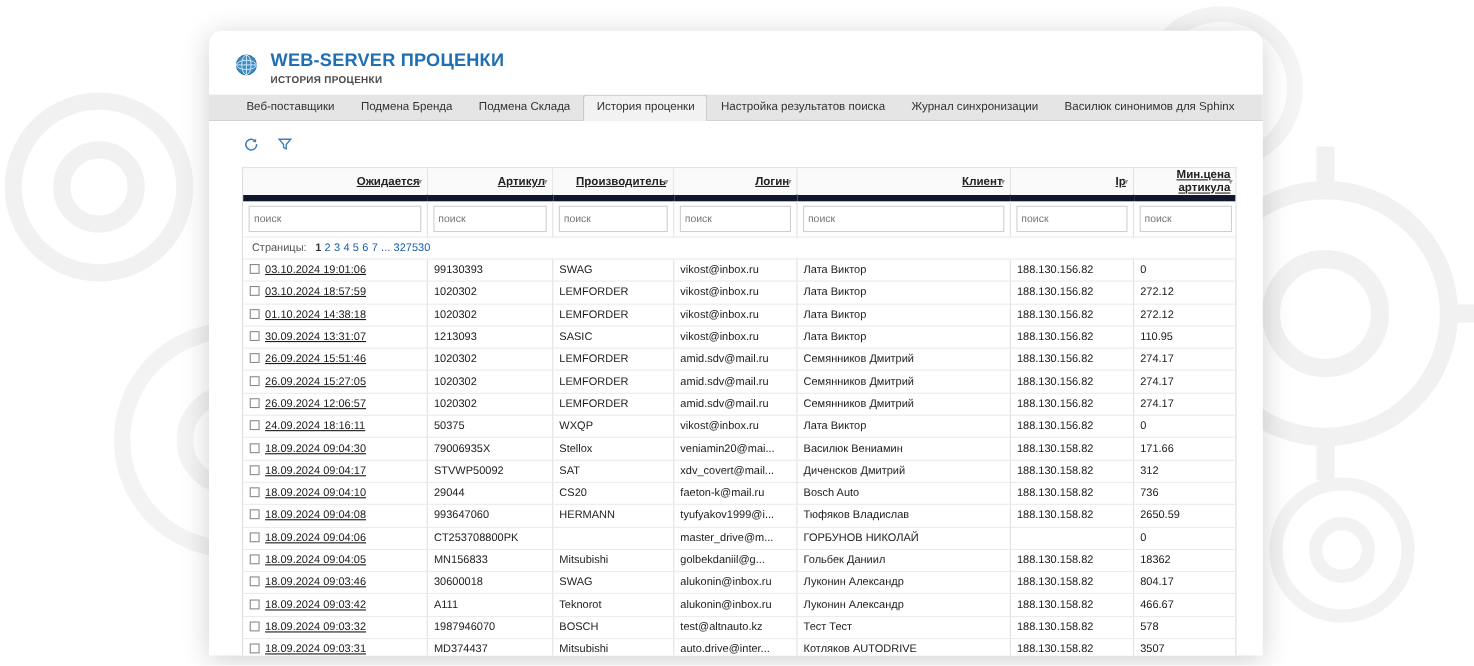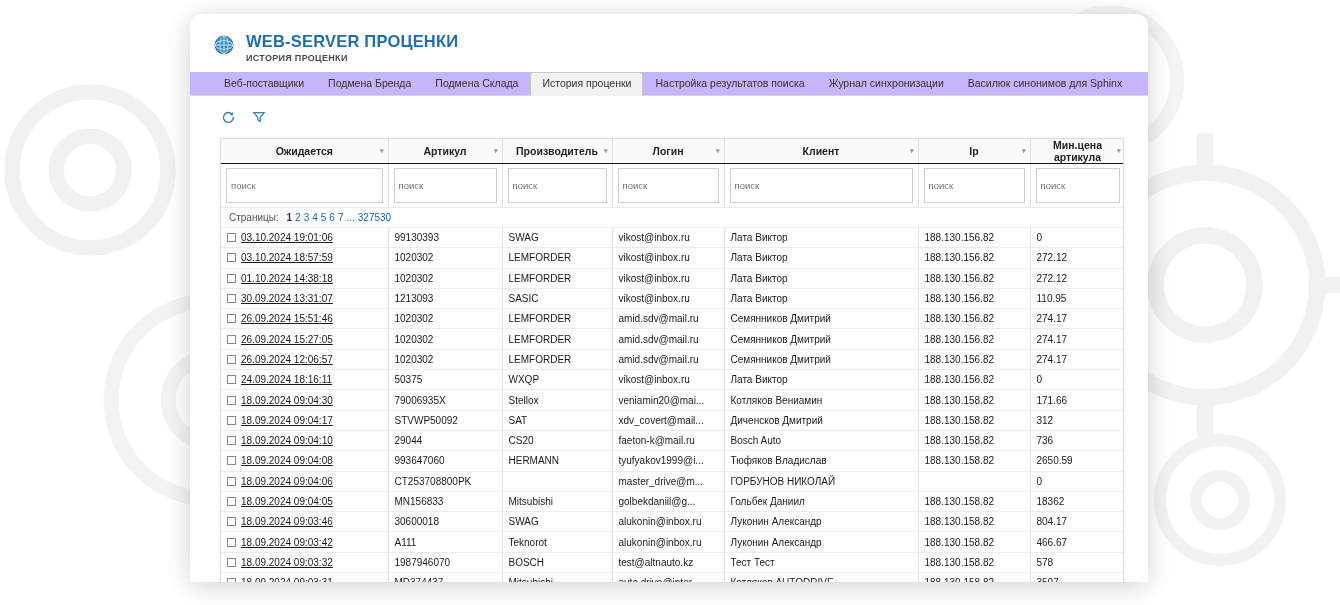--- a/index.html
+++ b/index.html
@@ -20,21 +20,21 @@
     inset: 0;
     overflow: hidden;
     z-index: 0;
   }
   #bg-decor svg { position: absolute; }
 
   
   #app-window {
     position: absolute;
     left: 190px;
-    top: 14px;
+    top: 28px;
     width: 958px;
     height: 568px;
     background: #ffffff;
     border-radius: 12px 12px 0 0;
     box-shadow: 0 4px 26px rgba(0,0,0,0.18);
     overflow: hidden;
     z-index: 2;
   }
 
   
@@ -66,21 +66,21 @@
     letter-spacing: 0.3px;
   }
 
   
   .tabs-bar {
     display: flex;
     align-items: flex-end;
     padding-left: 22px;
     height: 24px;
     border-bottom: 1px solid #d4d4d4;
-    background: #c4b5fd;
+    background: #e5e5e5;
   }
   .tab {
     font-size: 10.5px;
     color: #333;
     padding: 4px 11px 5px 11px;
     border: 1px solid transparent;
     border-bottom: none;
     line-height: 13px;
     cursor: pointer;
     white-space: nowrap;
@@ -131,40 +131,41 @@
     color: #222;
     text-align: left;
   }
   table.grid th {
     background: #fafafa;
     height: 22px;
     font-weight: bold;
     font-size: 10.5px;
     padding: 0 6px;
     position: relative;
-    text-align: center;
-    border-bottom: 1px solid #0f172a;
+    text-align: right;
+    border-bottom: 6px solid #0f172a;
+    text-decoration: underline;
   }
   th .col-menu {
     position: absolute;
     right: 4px;
     top: 50%;
     transform: translateY(-50%);
     font-size: 7px;
     color: #9a9a9a;
   }
   .filter-row td {
     background: #fff;
     padding: 4px 5px;
     height: 25px;
     border-bottom: 1px solid #e0e0e0;
   }
   .filter-input {
     width: 100%;
-    height: 35px;
+    height: 24px;
     font-size: 9.5px;
     color: #8d8d8d;
     border: 1px solid #cfcfcf;
     background: #fff;
     padding: 0 4px;
     outline: none;
     font-family: "Liberation Sans", sans-serif;
   }
   .pager-row td {
     background: #fff;
@@ -399,21 +400,21 @@
             <td>vikost@inbox.ru</td>
             <td>Лата Виктор</td>
             <td>188.130.156.82</td>
             <td>0</td>
           </tr>
           <tr>
             <td class="cell-date"><span class="row-check"></span><span>18.09.2024 09:04:30</span></td>
             <td>79006935X</td>
             <td>Stellox</td>
             <td>veniamin20@mai...</td>
-            <td>Котляков Вениамин</td>
+            <td>Василюк Вениамин</td>
             <td>188.130.158.82</td>
             <td>171.66</td>
           </tr>
           <tr>
             <td class="cell-date"><span class="row-check"></span><span>18.09.2024 09:04:17</span></td>
             <td>STVWP50092</td>
             <td>SAT</td>
             <td>xdv_covert@mail...</td>
             <td>Диченсков Дмитрий</td>
             <td>188.130.158.82</td>

